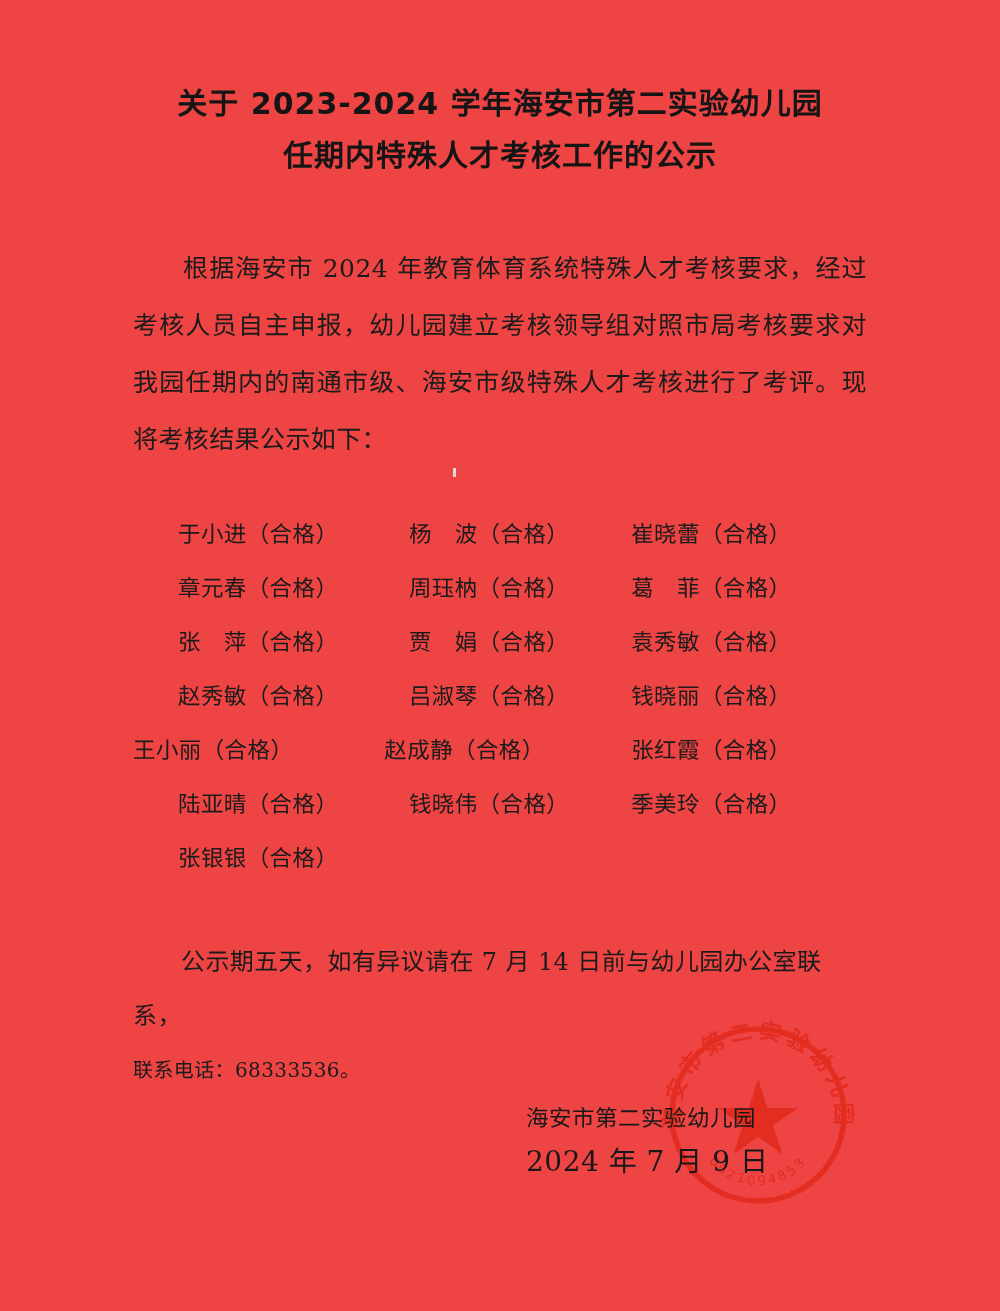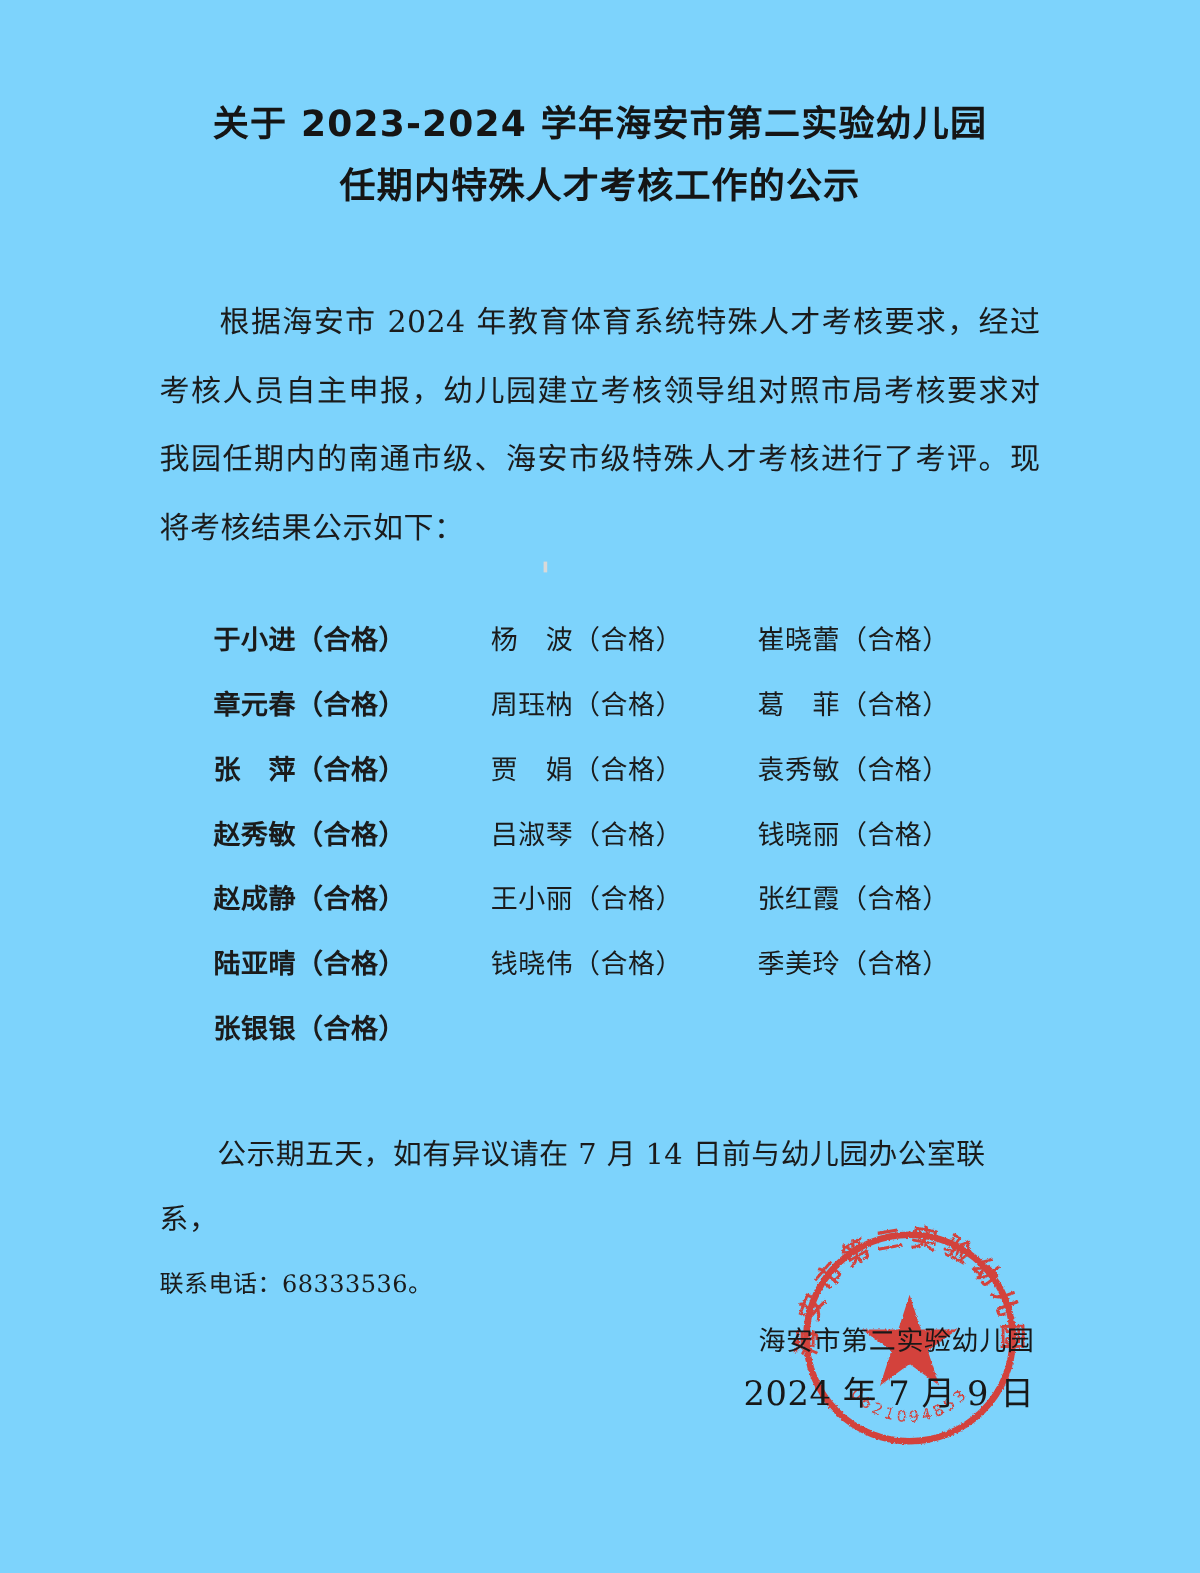--- a/index.html
+++ b/index.html
@@ -10,21 +10,21 @@
   }
   body {
     font-family: "DejaVu Serif", "Liberation Serif", serif;
     color: #1a1a1a;
   }
   #page {
     position: relative;
     width: 1000px;
     height: 1311px;
     margin: 0 auto;
-    background: #7dd3fc;
+    background: #ef4444;
     overflow: hidden;
   }
 
   
   .doc-title {
     position: absolute;
     left: 0;
     top: 78px;
     width: 1000px;
     text-align: center;
@@ -68,21 +68,21 @@
     height: 54px;
     align-items: center;
   }
   .name-cell {
     font-size: 22.5px;
     line-height: 54px;
     color: #1b1b1b;
     white-space: pre;
     letter-spacing: 0.4px;
   }
-  .name-cell.c1 { width: 235px; padding-left: 45px; font-weight: bold; }
+  .name-cell.c1 { width: 235px; padding-left: 45px; }
   .name-cell.c2 { width: 210px; }
   .name-cell.c3 { width: 240px; padding-left: 16px; }
   .name-cell.empty { color: transparent; }
 
   
   .closing-block {
     position: absolute;
     left: 133px;
     top: 935px;
     width: 734px;
@@ -97,24 +97,23 @@
   .closing-line-2 {
     font-size: 20px;
     line-height: 54px;
     color: #1b1b1b;
     letter-spacing: 0.4px;
   }
 
   
   .signature-block {
     position: absolute;
-    left: 540px;
+    left: 526px;
     top: 1096px;
     width: 330px;
-    text-align: right;
     z-index: 5;
   }
   .sig-org {
     font-size: 22.5px;
     line-height: 44px;
     color: #181818;
     letter-spacing: 0.5px;
     padding-right: 8px;
   }
   .sig-date {
@@ -179,22 +178,22 @@
       <div class="name-cell c1">张　萍（合格）</div>
       <div class="name-cell c2">贾　娟（合格）</div>
       <div class="name-cell c3">袁秀敏（合格）</div>
     </div>
     <div class="name-row">
       <div class="name-cell c1">赵秀敏（合格）</div>
       <div class="name-cell c2">吕淑琴（合格）</div>
       <div class="name-cell c3">钱晓丽（合格）</div>
     </div>
     <div class="name-row">
+      <div class="name-cell c2">王小丽（合格）</div>
       <div class="name-cell c1">赵成静（合格）</div>
-      <div class="name-cell c2">王小丽（合格）</div>
       <div class="name-cell c3">张红霞（合格）</div>
     </div>
     <div class="name-row">
       <div class="name-cell c1">陆亚晴（合格）</div>
       <div class="name-cell c2">钱晓伟（合格）</div>
       <div class="name-cell c3">季美玲（合格）</div>
     </div>
     <div class="name-row">
       <div class="name-cell c1">张银银（合格）</div>
       <div class="name-cell c2 empty"></div>

